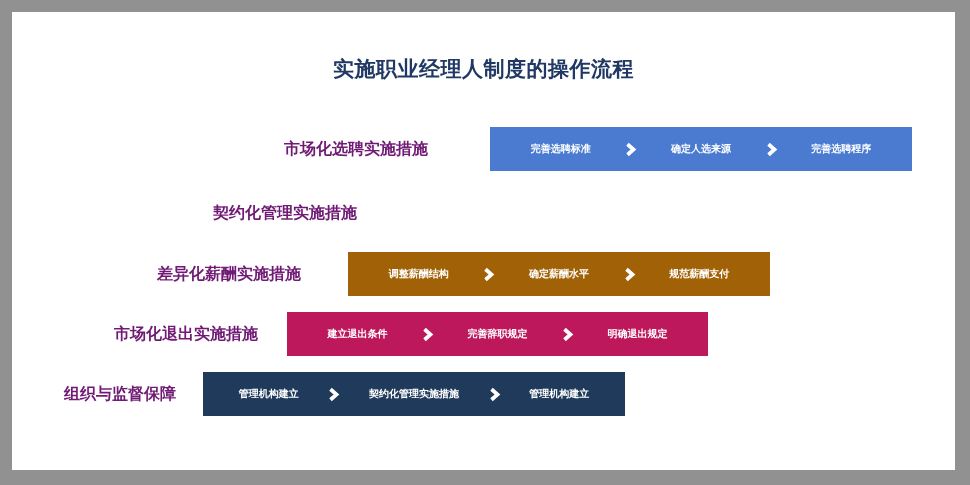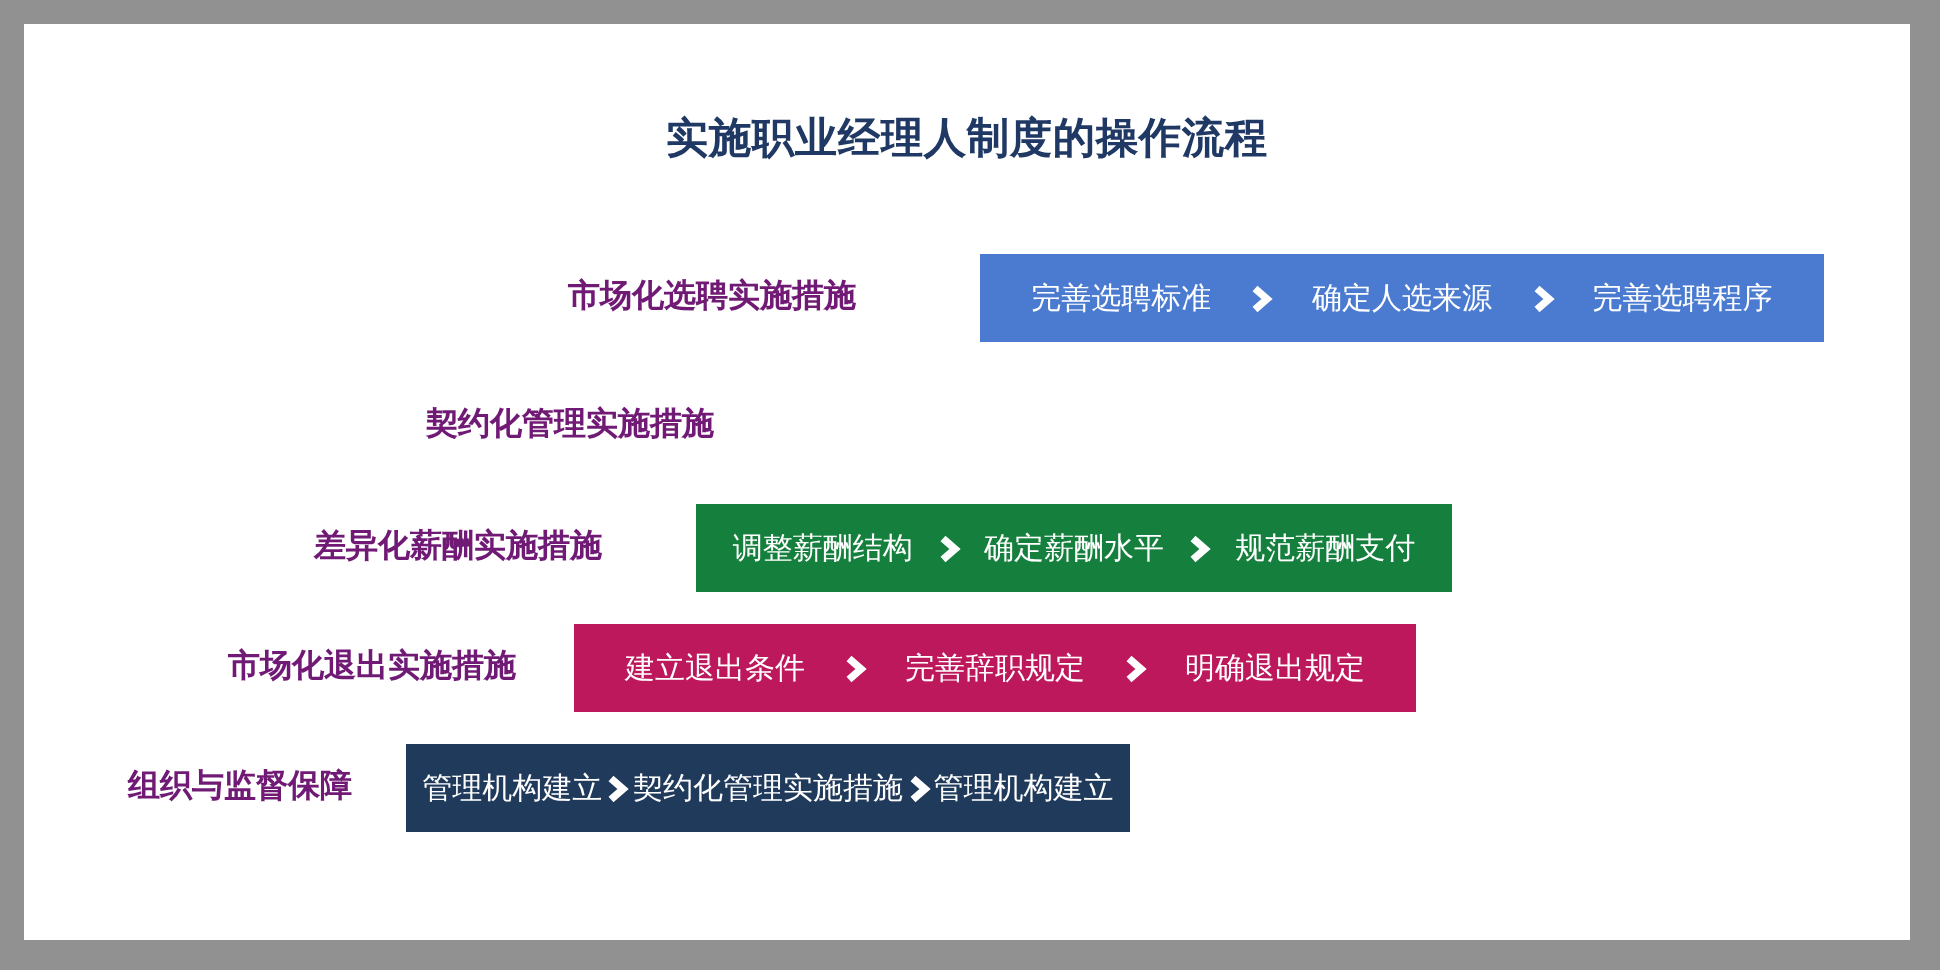--- a/index.html
+++ b/index.html
@@ -39,22 +39,22 @@
     position:absolute;
     height:44px;
     display:flex;
     align-items:center;
     justify-content:space-evenly;
     padding:0 8px;
     box-sizing:border-box;
     color:#ffffff;
   }
   .step {
-    font-size:15px;
-    font-weight:normal;
+    font-size:10px;
+    font-weight:bold;
     white-space:nowrap;
     text-align:center;
   }
   .chev {
     display:inline-flex;
     align-items:center;
     flex:0 0 auto;
   }
   .chev svg { display:block; }
 </style>
@@ -79,21 +79,21 @@
           <svg width="15" height="15" viewBox="0 0 20 20">
             <path d="M6 3 L14 10 L6 17" fill="none" stroke="#ffffff" stroke-width="5" stroke-linejoin="miter"></path>
           </svg>
         </span>
       <span class="step">完善选聘程序</span>
     </div>
 
     <div class="row-label" style="right:598px; top:179px;">契约化管理实施措施</div>
 
     <div class="row-label" style="right:654px; top:240px;">差异化薪酬实施措施</div>
-    <div class="bar" style="left: 336px; top: 240px; width: 378px; background-color: #15803d;">
+    <div class="bar" style="left: 336px; top: 240px; width: 422px; background-color: #a16207;">
       <span class="step">调整薪酬结构</span>
       <span class="chev">
           <svg width="15" height="15" viewBox="0 0 20 20">
             <path d="M6 3 L14 10 L6 17" fill="none" stroke="#ffffff" stroke-width="5" stroke-linejoin="miter"></path>
           </svg>
         </span>
       <span class="step">确定薪酬水平</span>
       <span class="chev">
           <svg width="15" height="15" viewBox="0 0 20 20">
             <path d="M6 3 L14 10 L6 17" fill="none" stroke="#ffffff" stroke-width="5" stroke-linejoin="miter"></path>
@@ -113,21 +113,21 @@
       <span class="step">完善辞职规定</span>
       <span class="chev">
           <svg width="15" height="15" viewBox="0 0 20 20">
             <path d="M6 3 L14 10 L6 17" fill="none" stroke="#ffffff" stroke-width="5" stroke-linejoin="miter"></path>
           </svg>
         </span>
       <span class="step">明确退出规定</span>
     </div>
 
     <div class="row-label" style="right:779px; top:360px;">组织与监督保障</div>
-    <div class="bar" style="left: 191px; top: 360px; width: 362px; background-color: rgb(32, 58, 92);">
+    <div class="bar" style="left: 191px; top: 360px; width: 422px; background-color: rgb(32, 58, 92);">
       <span class="step">管理机构建立</span>
       <span class="chev">
           <svg width="15" height="15" viewBox="0 0 20 20">
             <path d="M6 3 L14 10 L6 17" fill="none" stroke="#ffffff" stroke-width="5" stroke-linejoin="miter"></path>
           </svg>
         </span>
       <span class="step">契约化管理实施措施</span>
       <span class="chev">
           <svg width="15" height="15" viewBox="0 0 20 20">
             <path d="M6 3 L14 10 L6 17" fill="none" stroke="#ffffff" stroke-width="5" stroke-linejoin="miter"></path>

